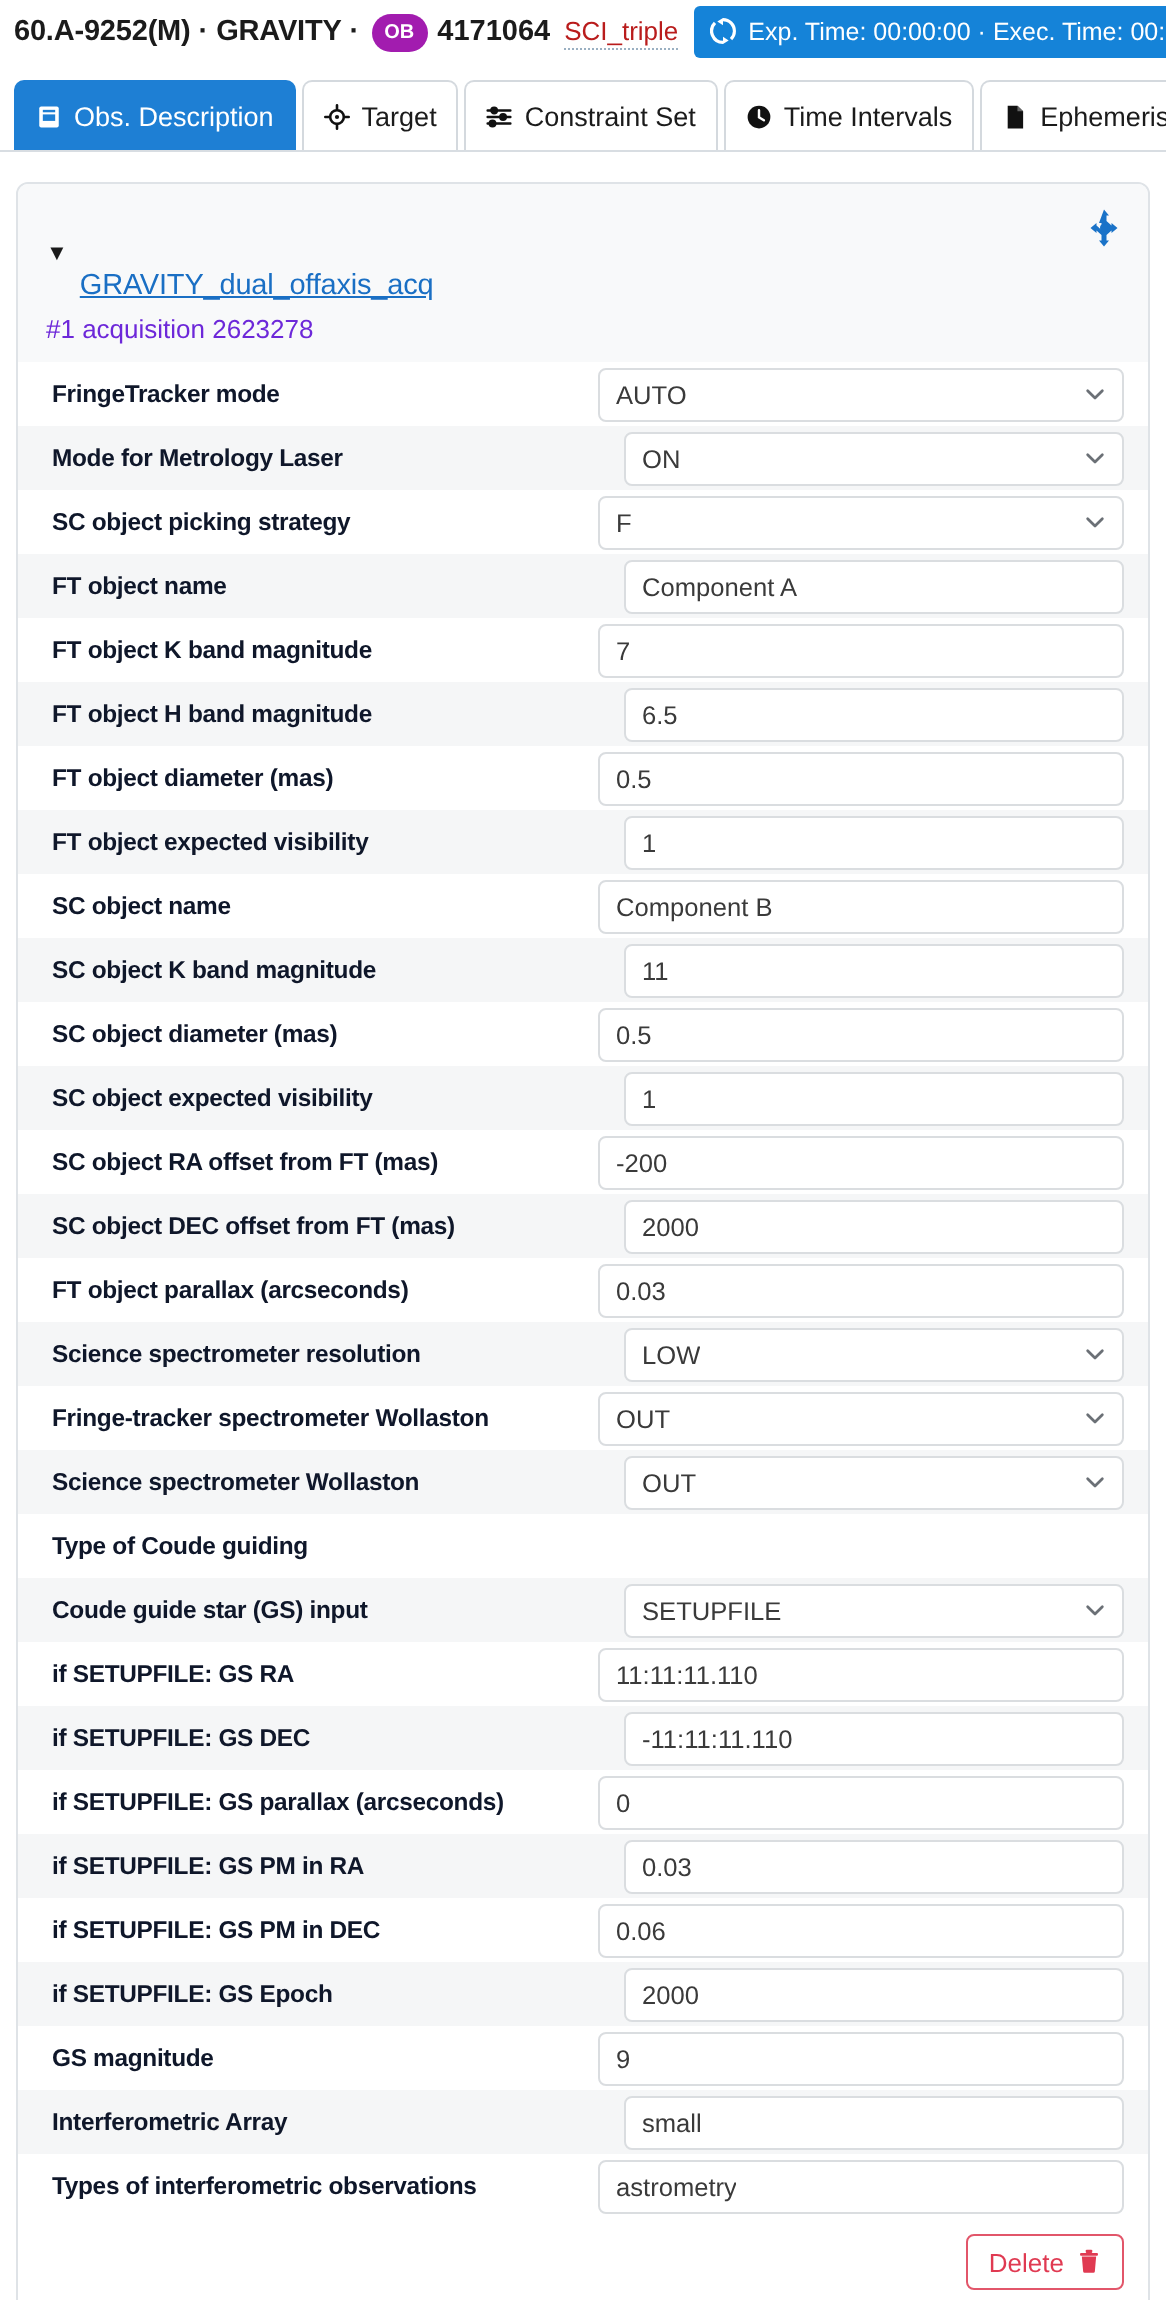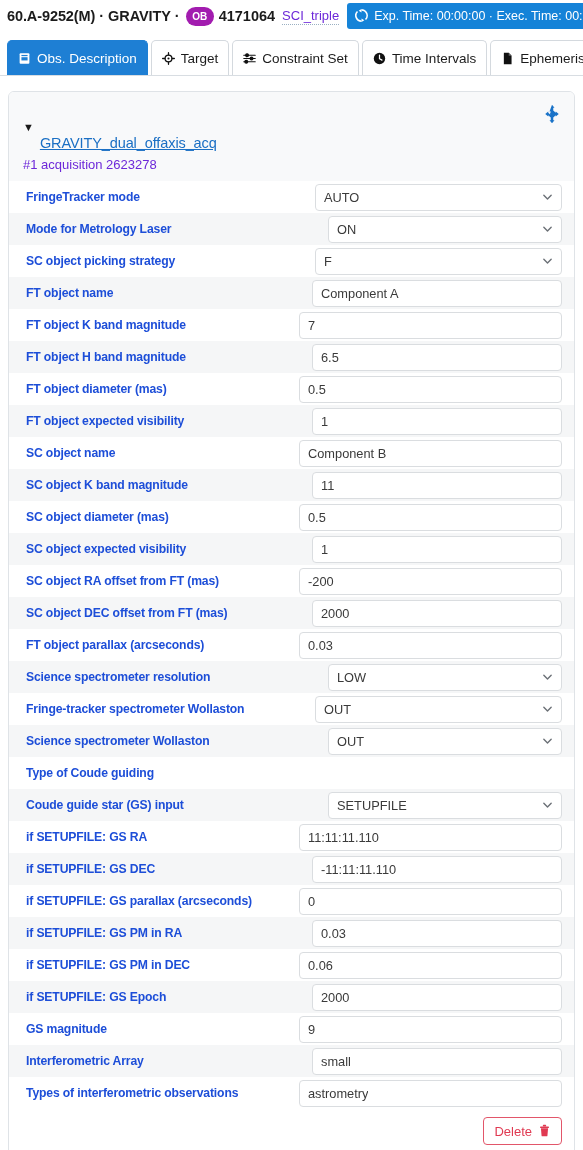--- a/index.html
+++ b/index.html
@@ -47,21 +47,21 @@
     margin: 0 5px 0 2px;
     flex: none;
   }
   .ob-num {
     font-size: 14.5px;
     font-weight: bold;
     color: #1b1b1b;
   }
   .ob-name {
     font-size: 13px;
-    color: #6d28d9;
+    color: #b91c1c;
     margin-left: 7px;
     border-bottom: 1.5px dotted #9ab0c2;
     padding-bottom: 1px;
   }
   .time-pill {
     margin-left: 8px;
     background: #1583d8;
     color: #ffffff;
     font-size: 12.5px;
     height: 26px;
@@ -162,39 +162,39 @@
     padding: 0 12px 0 0;
   }
   .row.alt { background: #f5f6f7; gap: 13px; }
   .row .lbl {
     width: 290px;
     flex: none;
     padding-left: 17px;
     padding-right: 8px;
     font-size: 12.2px;
     font-weight: bold;
-    color: #1d4ed8;
+    color: #0f172a;
     letter-spacing: -0.15px;
   }
   .ctl {
     flex: 1;
     height: 27px;
     border: 1px solid #dadde0;
     border-radius: 4px;
     background: #ffffff;
     display: flex;
     align-items: center;
     padding: 0 8px;
     font-size: 12.8px;
     color: #3a3a3a;
     position: relative;
     min-width: 0;
   }
   .ctl .val { overflow: hidden; white-space: nowrap; text-overflow: ellipsis; }
-  .ctl.select { padding-right: 26px; margin-left: 16px; }
+  .ctl.select { padding-right: 26px; }
   .chev {
     position: absolute;
     right: 8px; top: 50%;
     transform: translateY(-50%);
     width: 11px; height: 11px;
     color: #6b7076;
   }
   .chev svg { display: block; }
 
   

